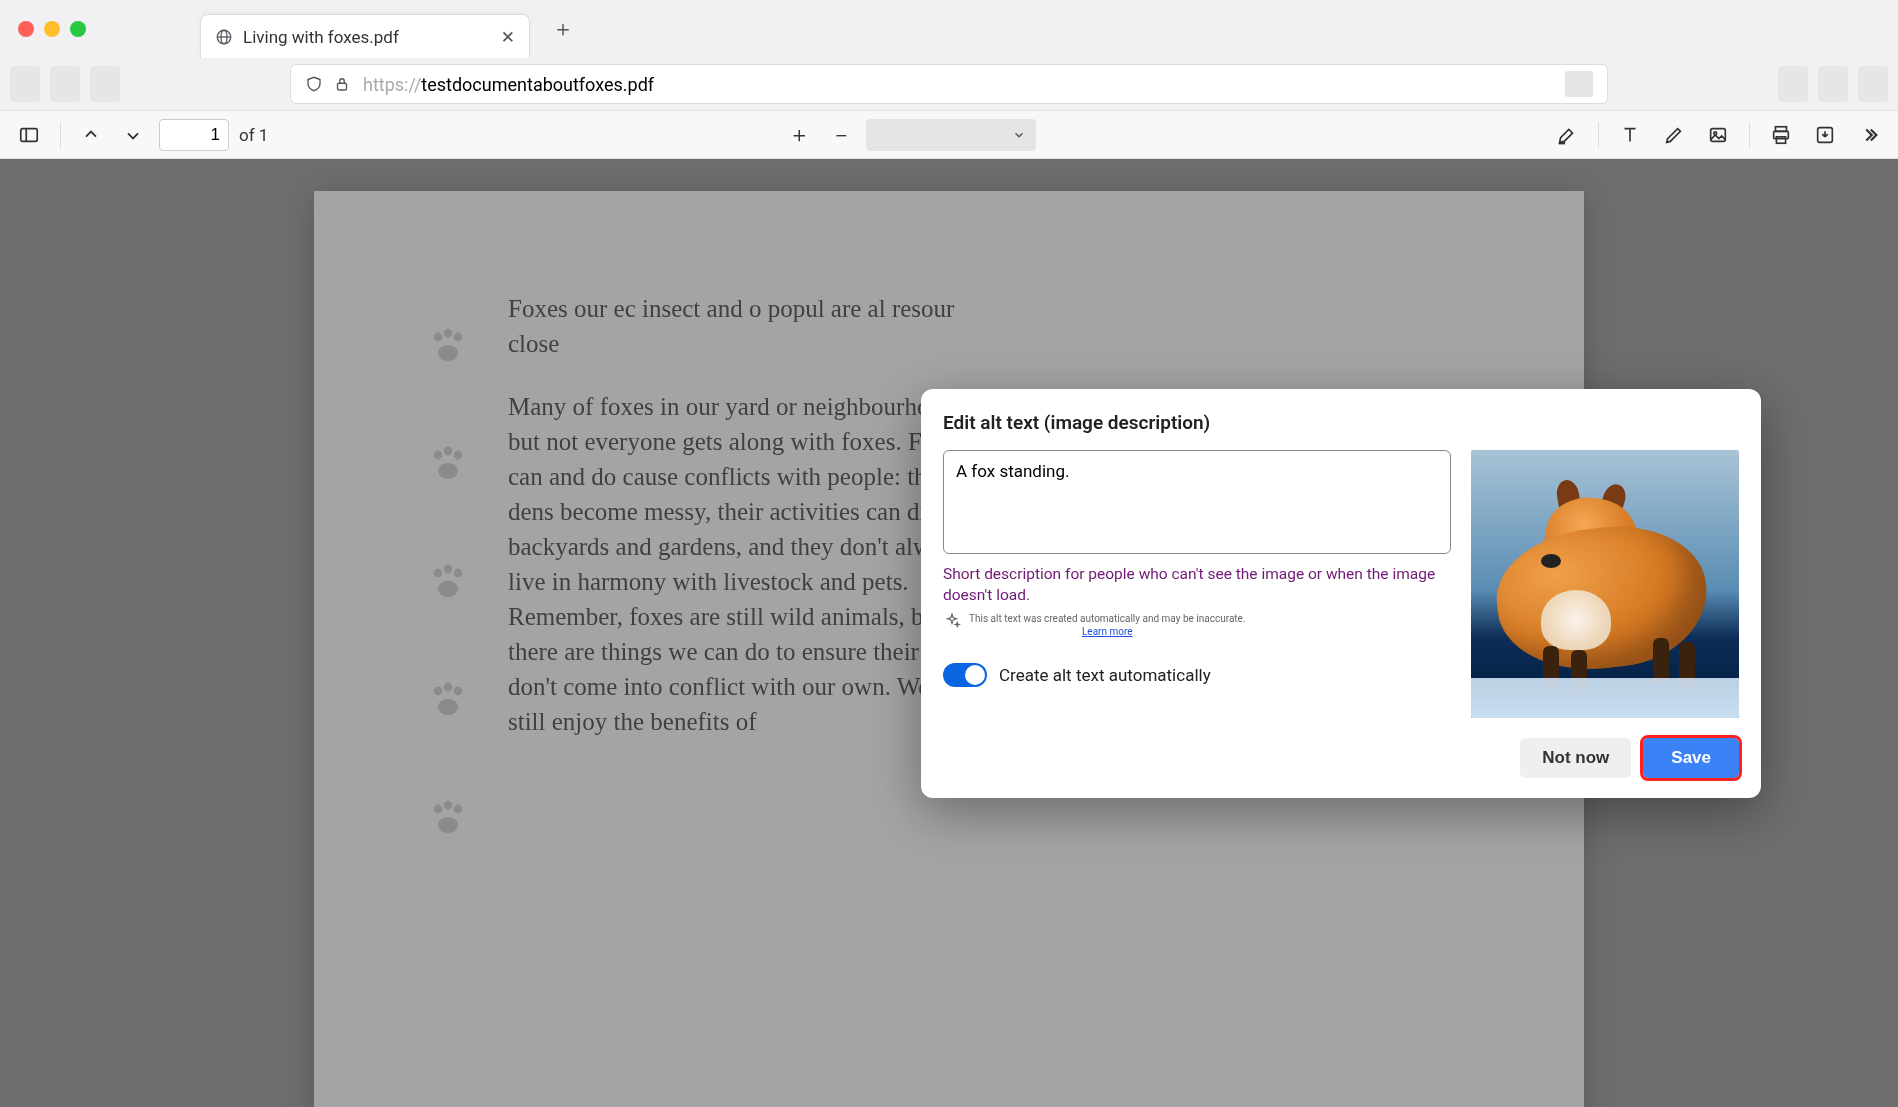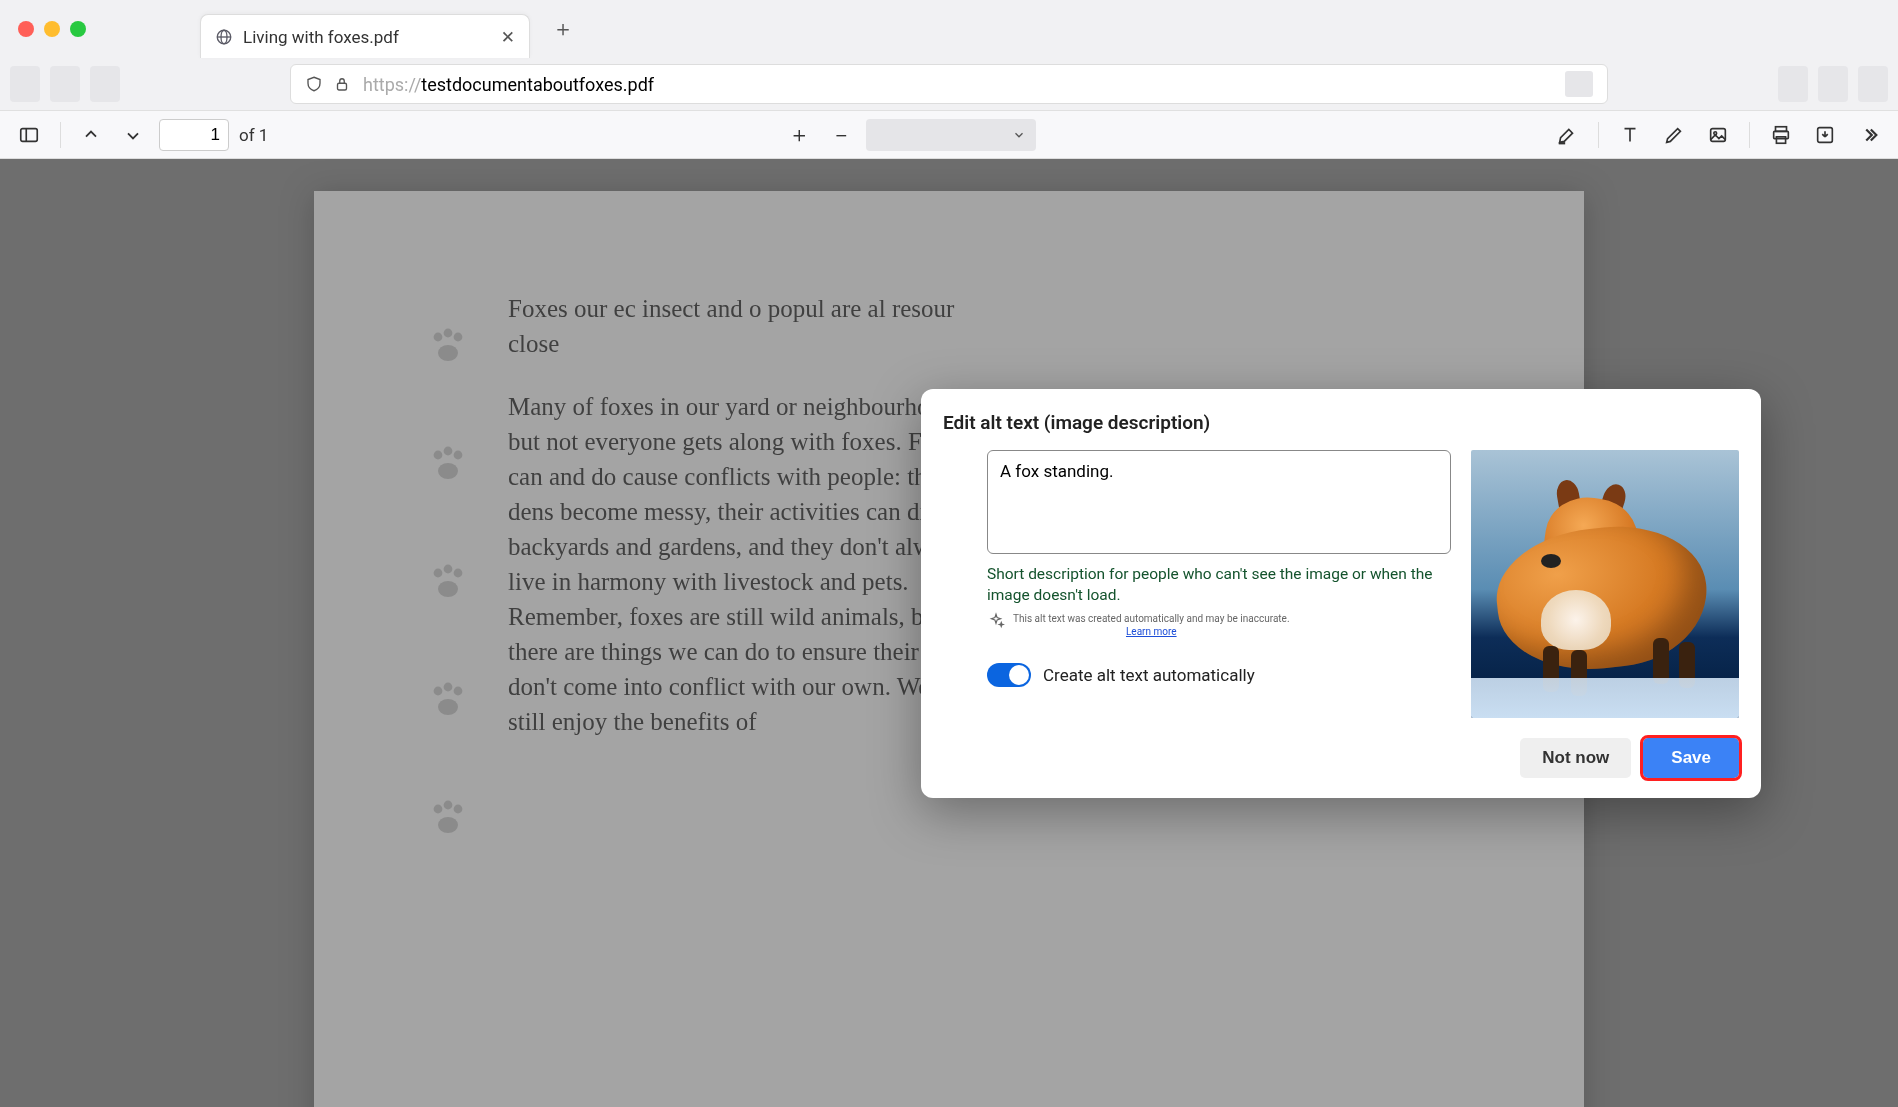--- a/index.html
+++ b/index.html
@@ -93,27 +93,27 @@
   .doc-text p { margin-bottom: 28px; }
 
   
   .dialog {
     position: absolute; top: 230px; left: 50%; transform: translateX(-28px);
     width: 840px; background: #fff; border-radius: 12px;
     box-shadow: 0 14px 50px rgba(0,0,0,0.35);
     padding: 22px 22px 20px 22px; z-index: 20;
   }
   .dlg-title { font-size: 19px; font-weight: 600; margin-bottom: 16px; color:#222;}
-  .dlg-row { display:flex; gap: 20px; margin-left: 44px; }
+  .dlg-row { display:flex; gap: 20px; }
   .dlg-left { flex: 1; display:flex; flex-direction:column; }
   .alt-textarea {
     width: 100%; height: 104px; border: 1.5px solid #888; border-radius: 6px;
     padding: 10px 12px; font-size: 17px; font-family: inherit; resize:none;
   }
-  .hint { font-size: 15.5px; color: #14532d; margin-top: 10px; line-height:1.35;}
+  .hint { font-size: 15.5px; color: #701a75; margin-top: 10px; line-height:1.35;}
   .auto-note { display:flex; gap: 8px; margin-top: 6px; font-size:10px; color:#666; line-height:1.35;text-align:center;}
   .auto-note a { color: #1d4ed8; text-decoration: underline; cursor:pointer;}
   .toggle-row { display:flex; align-items:center; gap: 12px; margin-top: 24px;}
   .toggle {
     width: 44px; height: 24px; background: #0b65e0; border-radius: 99px;
     position: relative; cursor:pointer;
   }
   .toggle::after {
     content: ""; position: absolute; right: 2px; top: 2px;
     width: 20px; height: 20px; background: #fff; border-radius: 50%;

